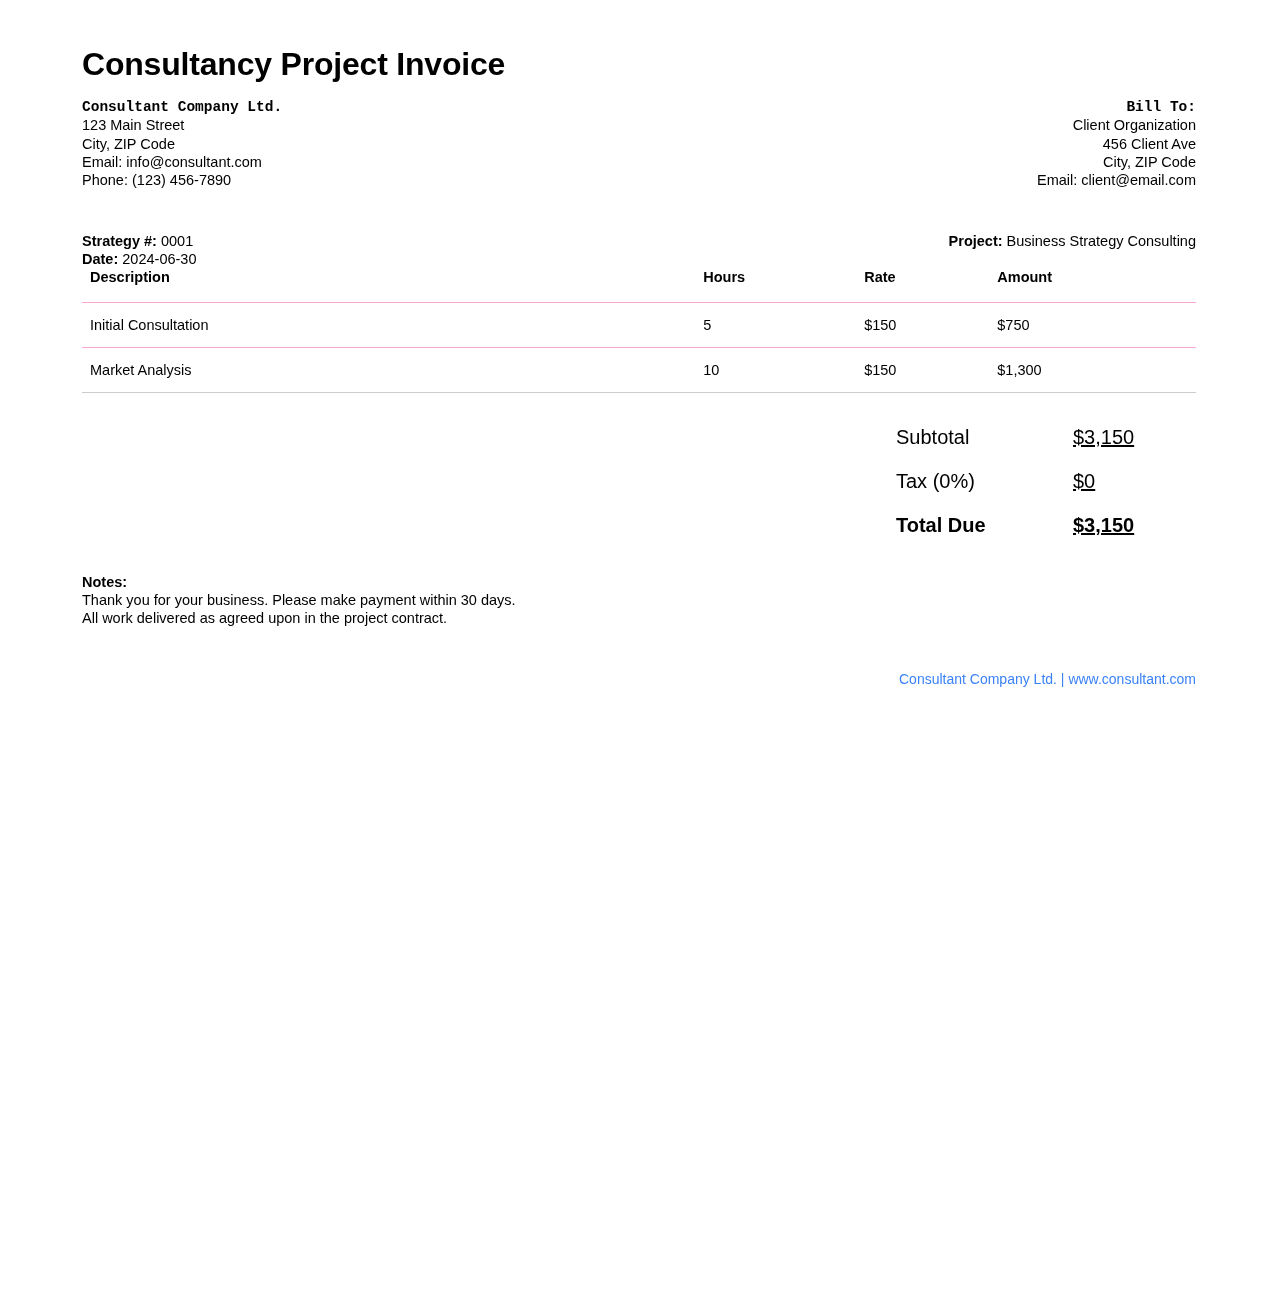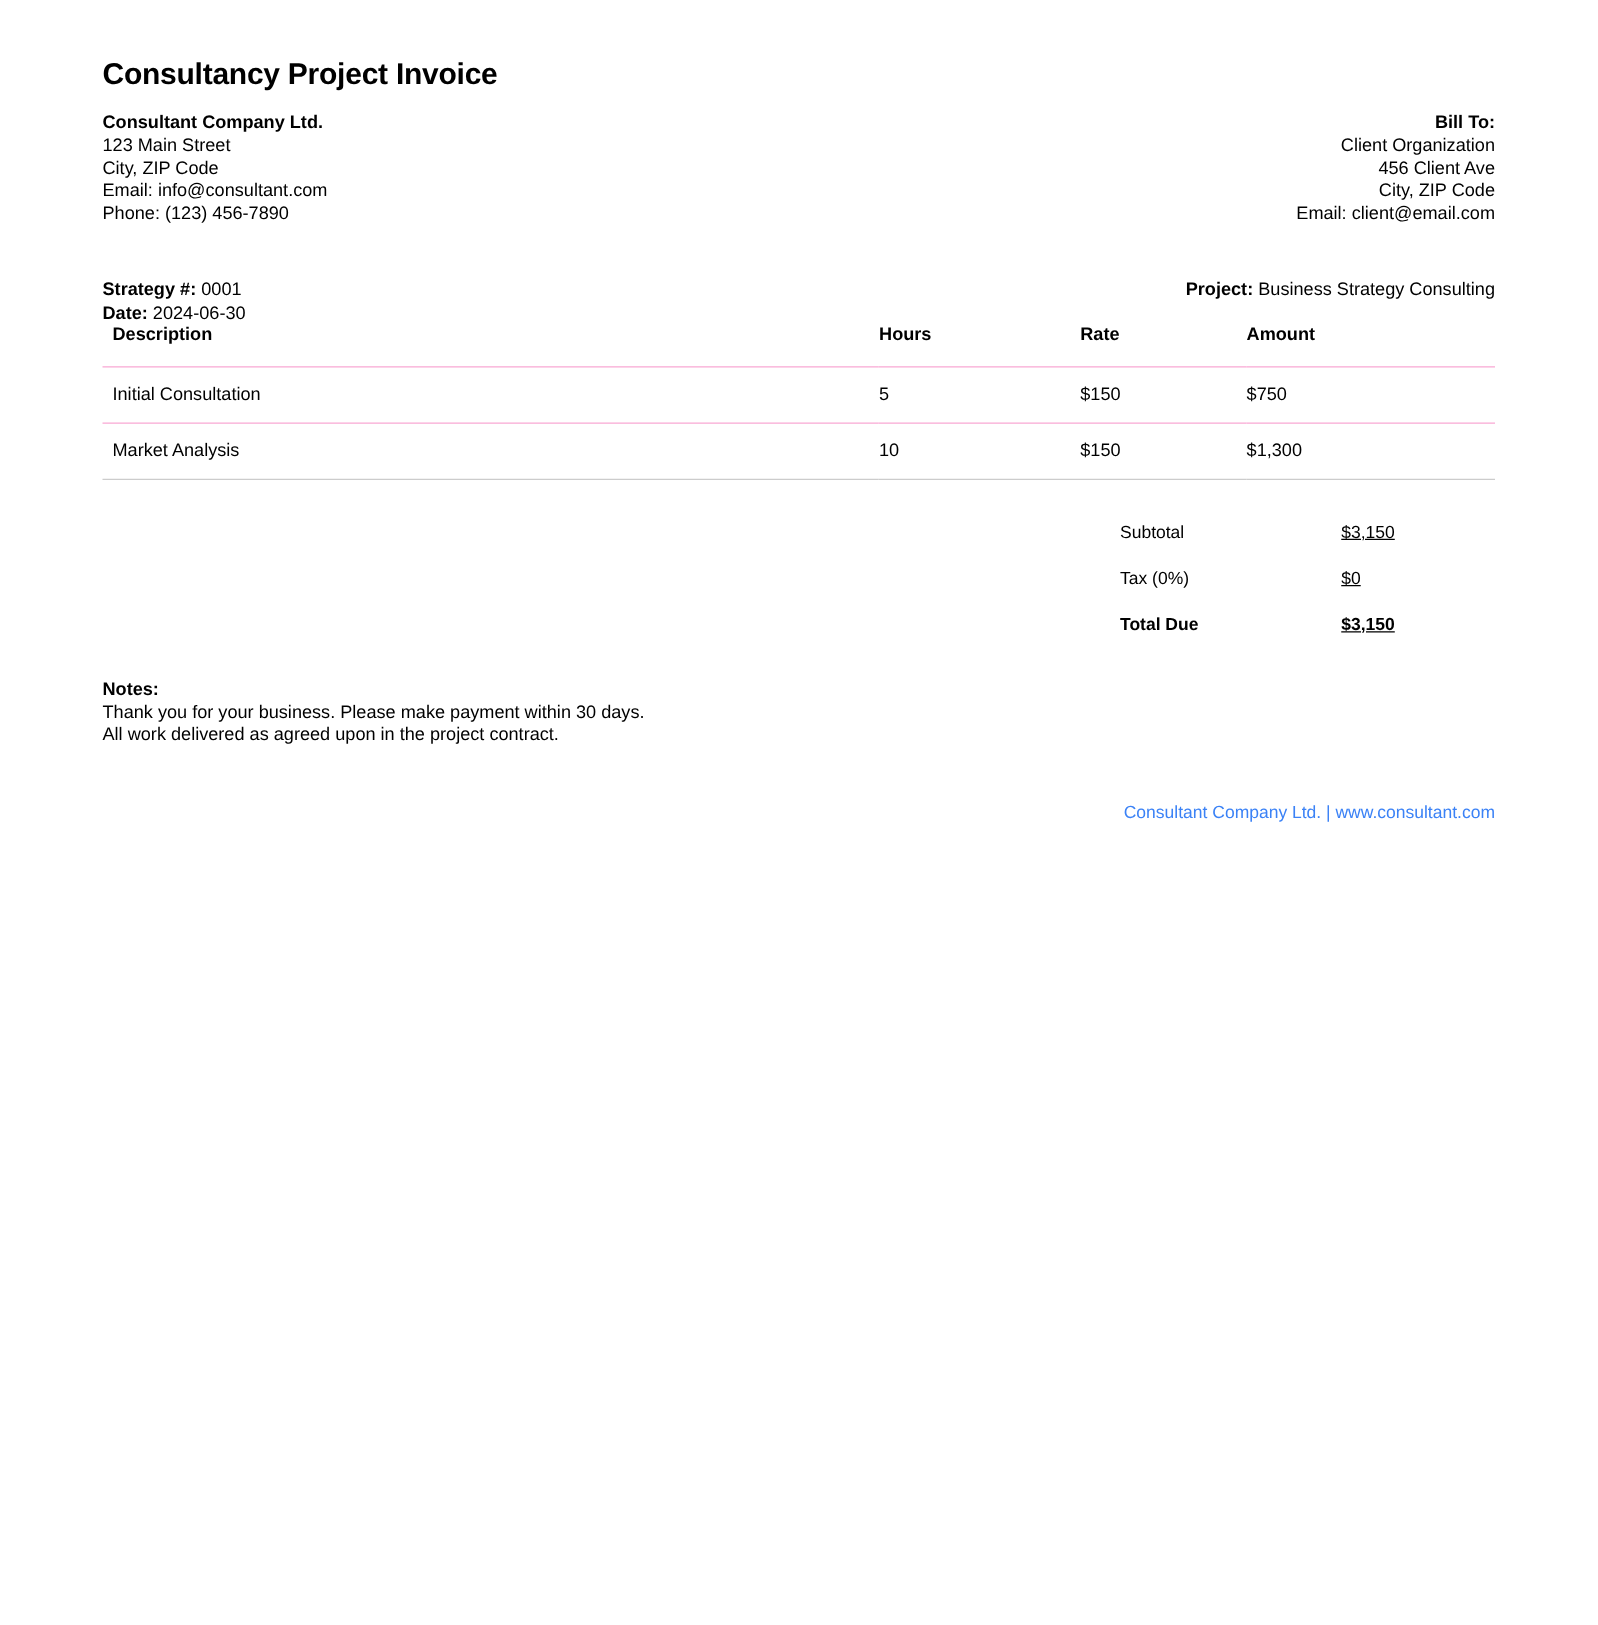--- a/index.html
+++ b/index.html
@@ -23,21 +23,21 @@
   }
   .sheet {
     position: absolute;
     left: 82px;
     top: 0;
     width: 1114px;
   }
 
   
   .doc-title {
-    font-size: 24px;
+    font-size: 32px;
     font-weight: bold;
     line-height: 1.1;
     margin: 0;
     padding-top: 47px;
     letter-spacing: -0.2px;
   }
 
   
   .parties {
     display: flex;
@@ -47,20 +47,21 @@
   }
   .party-block {
     font-size: 14.5px;
     line-height: 18.2px;
   }
   .party-block.right {
     text-align: right;
   }
   .party-name {
     font-weight: bold;
+    font-family: Liberation Mono, monospace;
   }
   .party-line {
     white-space: nowrap;
   }
 
   
   .meta-row {
     display: flex;
     justify-content: space-between;
     align-items: flex-start;
@@ -104,21 +105,21 @@
   .col-hours  { width: 162px; }
   .col-rate   { width: 134px; }
   .col-amount { width: 200px; }
   .items-table th.col-desc { padding-left: 8px; }
 
   
   .totals {
     margin-top: 33px;
     margin-left: auto;
     width: 300px;
-    font-size: 14px;
+    font-size: 20px;
     border-collapse: collapse;
   }
   .totals td {
     padding: 0 0 21px 0;
     vertical-align: top;
   }
   .totals tr:last-child td {
     padding-bottom: 0;
   }
   .totals .t-label { width: 177px; text-align: left; }

